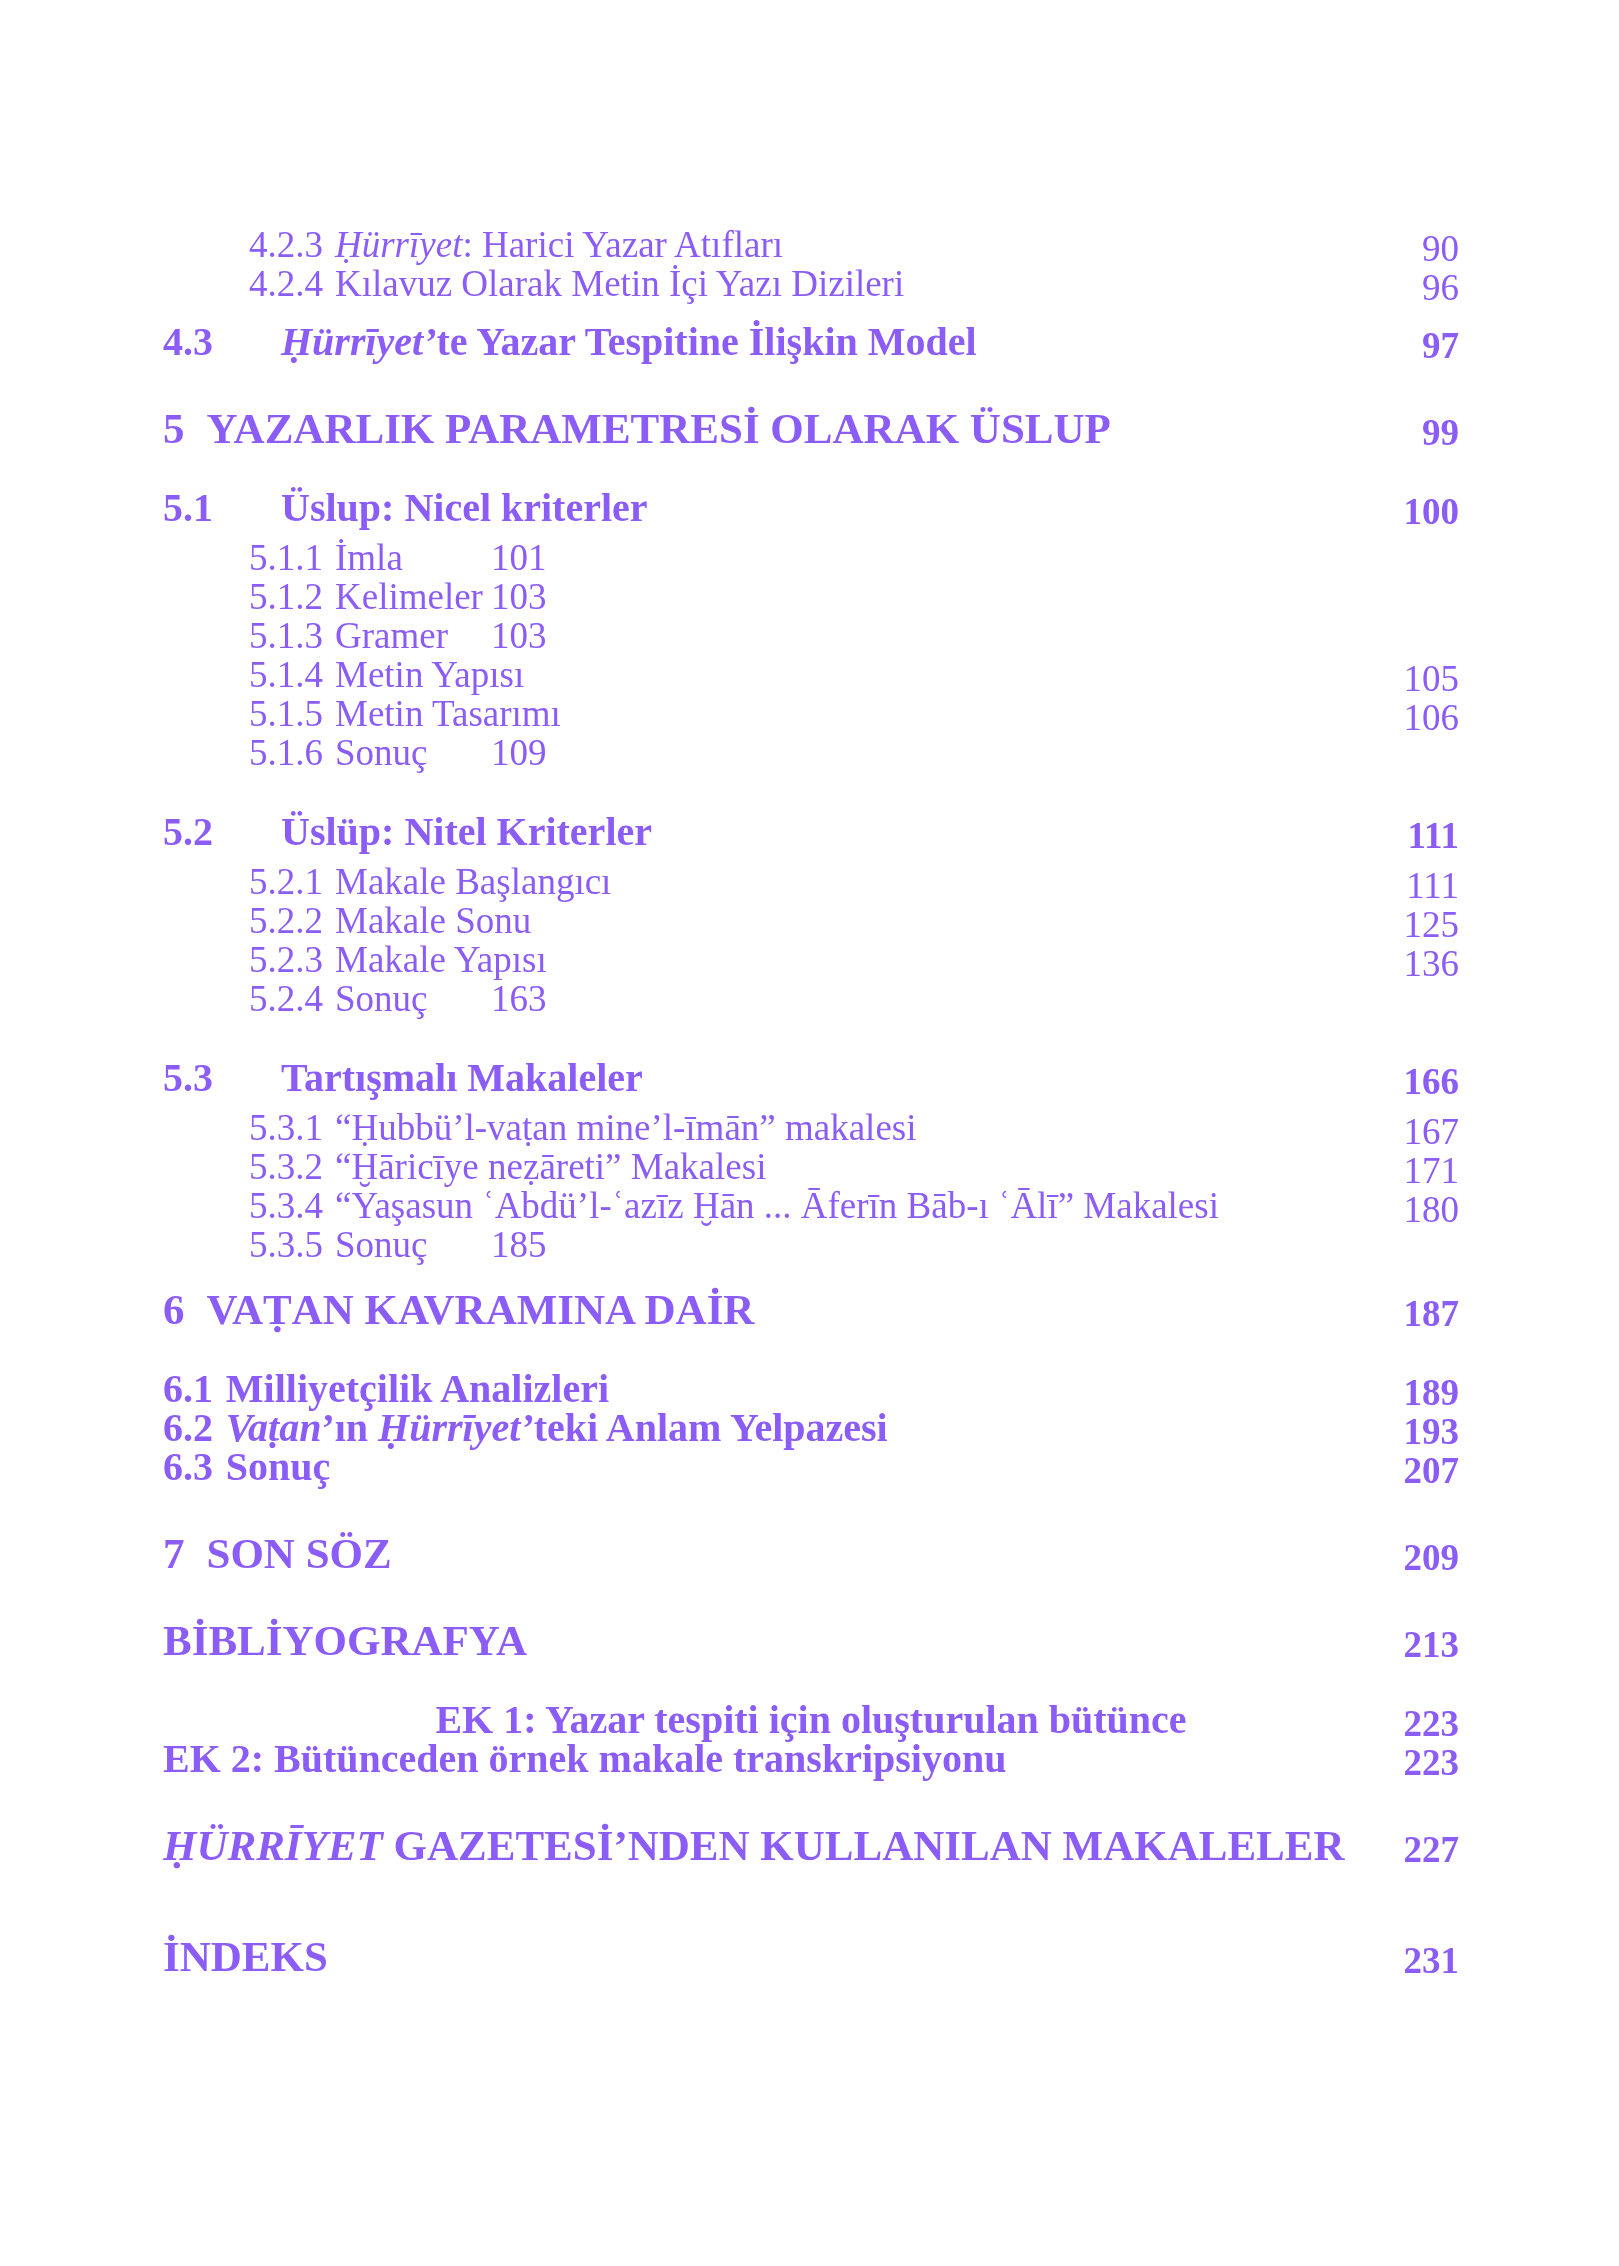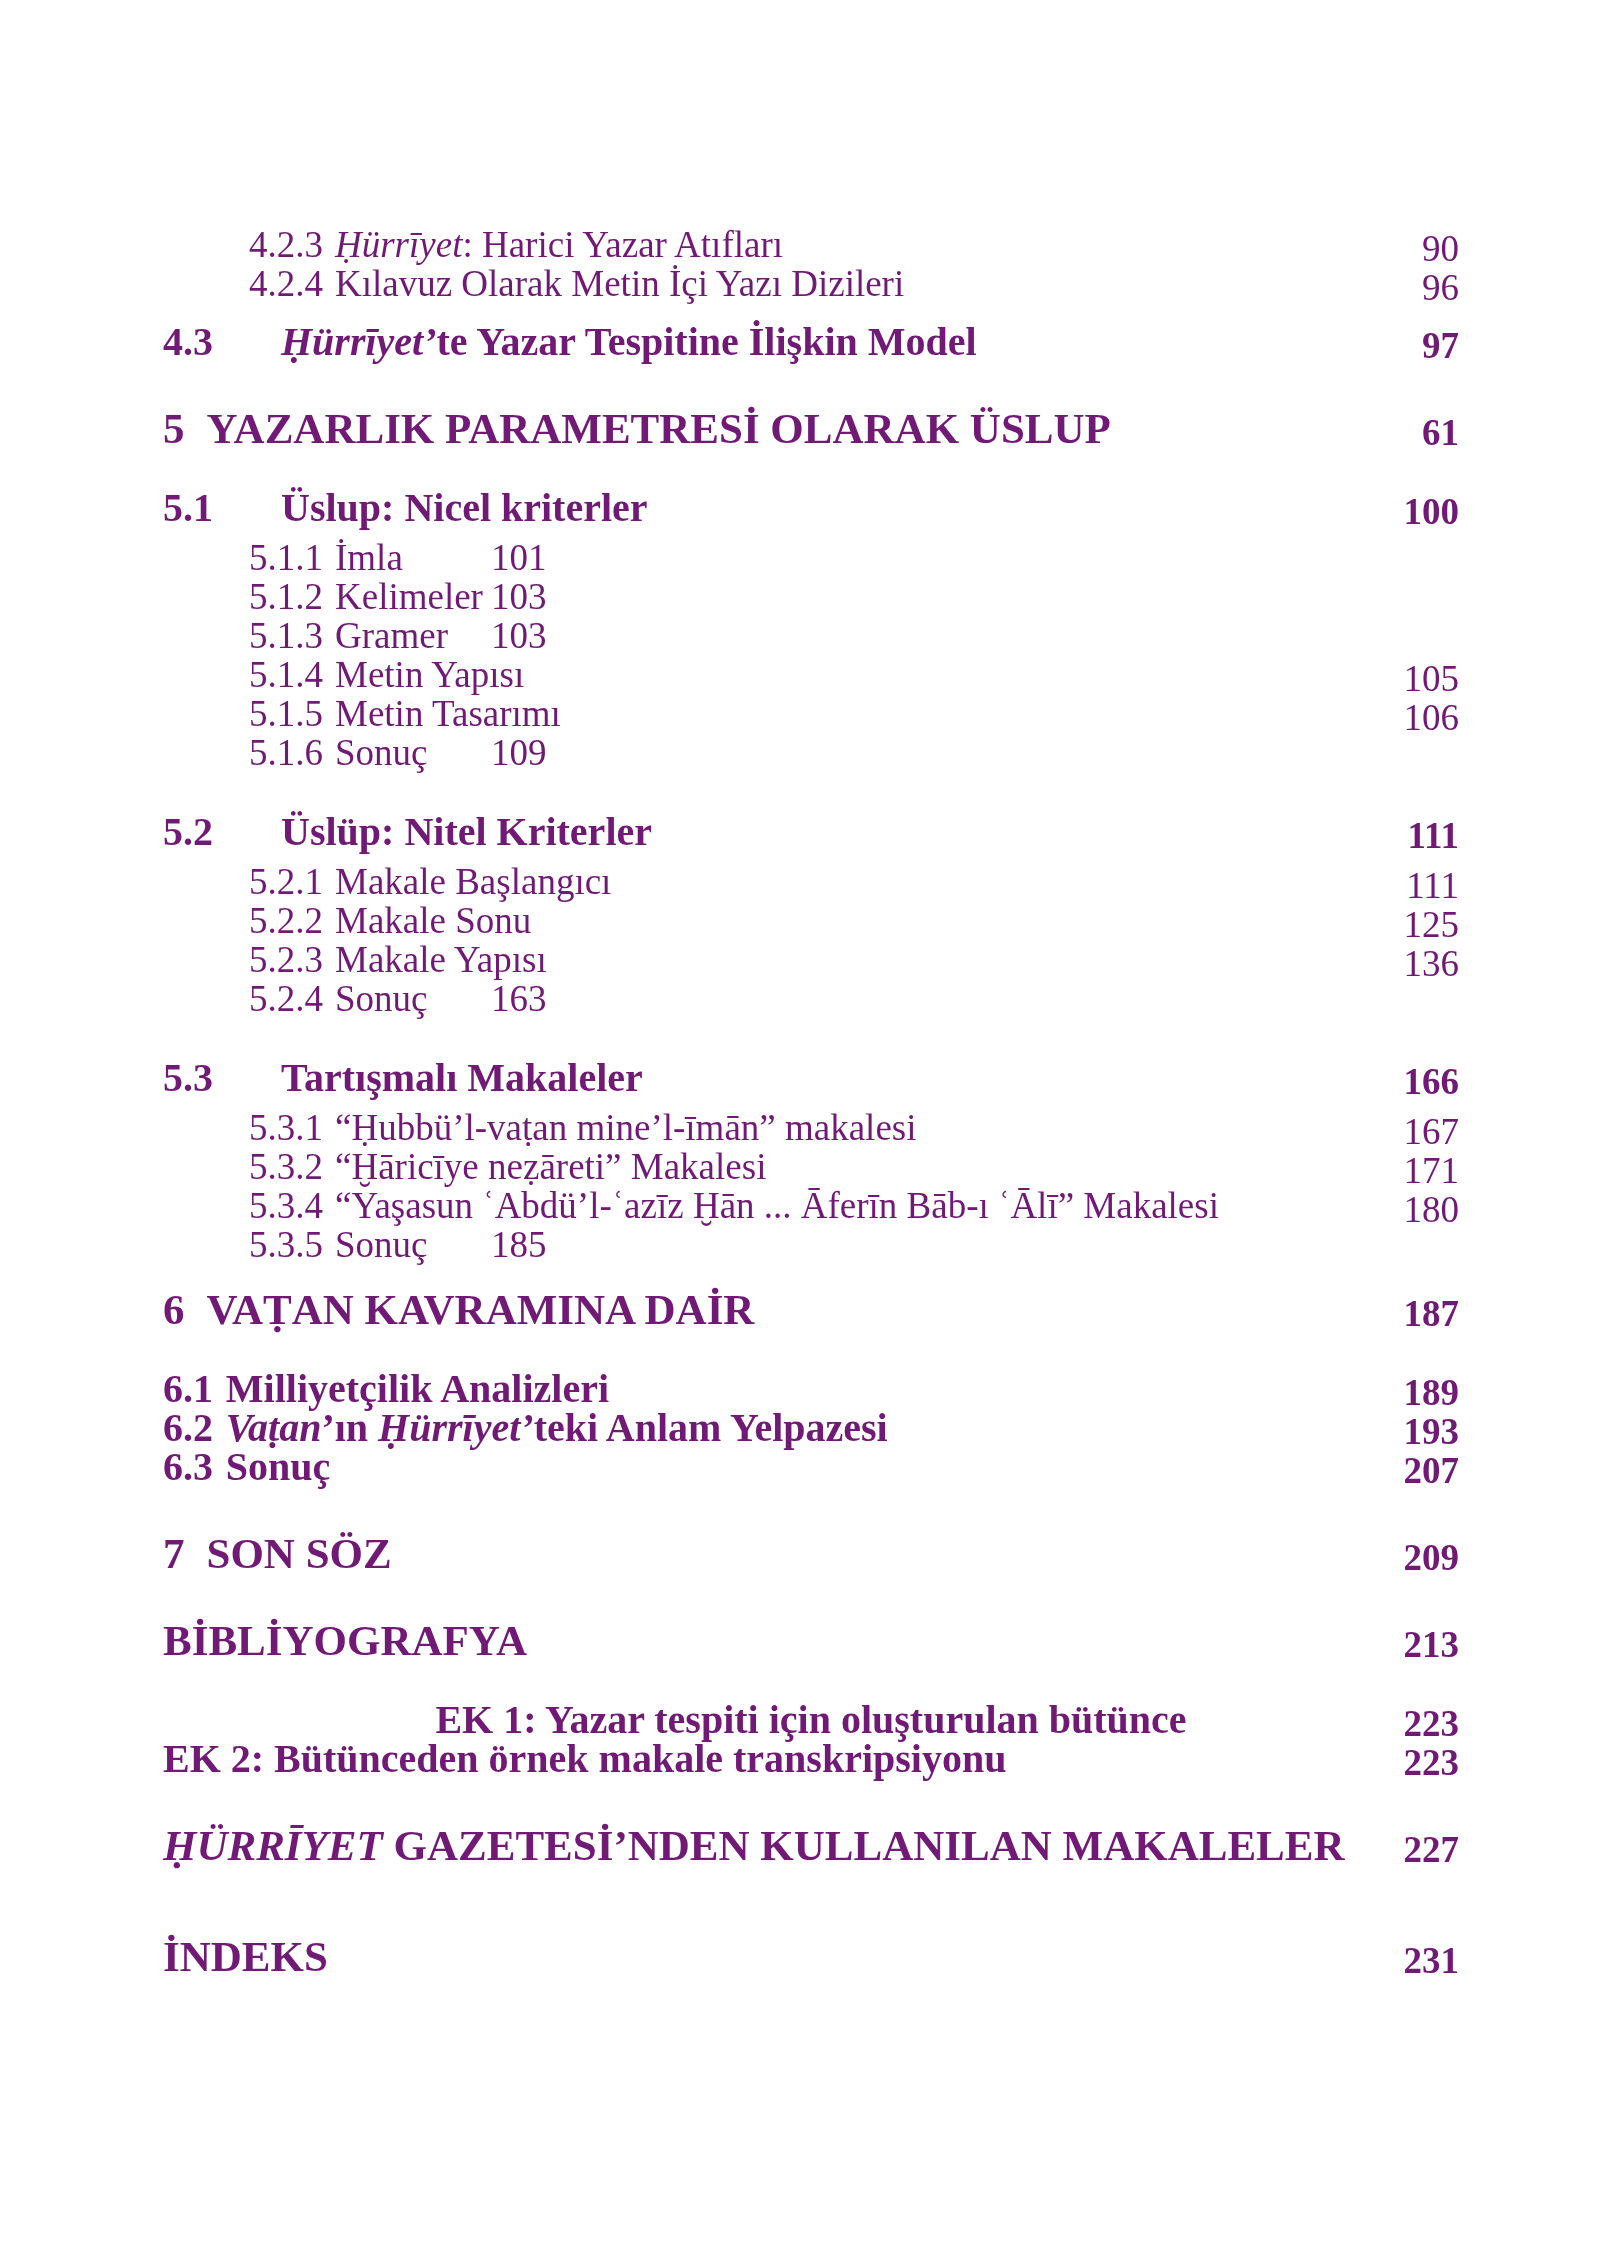--- a/index.html
+++ b/index.html
@@ -2,21 +2,21 @@
 <html style="font-size:14.6px"><head>
 <meta charset="utf-8">
 <style>
   html,body { margin:0; padding:0; background:#e8e8e8; }
   .page {
     position:relative;
     width:1619px;
     height:2267px;
     margin:0 auto;
     background:#ffffff;
-    color:#701a75;
+    color:#8b5cf6;
     font-family:"Liberation Serif","DejaVu Serif",serif;
     overflow:hidden;
   }
   .toc {
     position:absolute;
     left:0; right:0;
     top:225px;
     padding:0 160px 0 163px;
   }
   .row {
@@ -41,21 +41,21 @@
   .page-inline { position:absolute; left:328px; top:0; }
 </style>
 </head>
 <body>
 
 <div class="page">
   <div class="toc">
       <div class="row h3" style="margin-top: 0px;"><span class="num">4.2.3</span><span class="title"><span class="seg it">Ḥürrīyet</span><span class="seg">: Harici Yazar Atıfları</span></span><span class="page-num page-right">90</span></div>
       <div class="row h3" style="margin-top: 0px;"><span class="num">4.2.4</span><span class="title"><span class="seg">Kılavuz Olarak Metin İçi Yazı Dizileri</span></span><span class="page-num page-right">96</span></div>
       <div class="row h2" style="margin-top: 19px;"><span class="num">4.3</span><span class="title"><span class="seg it">Ḥürrīyet’</span><span class="seg">te Yazar Tespitine İlişkin Model</span></span><span class="page-num page-right">97</span></div>
-      <div class="row h1" style="margin-top: 48px;"><span class="num">5</span><span class="title"><span class="seg">YAZARLIK PARAMETRESİ OLARAK ÜSLUP</span></span><span class="page-num page-right">61</span></div>
+      <div class="row h1" style="margin-top: 48px;"><span class="num">5</span><span class="title"><span class="seg">YAZARLIK PARAMETRESİ OLARAK ÜSLUP</span></span><span class="page-num page-right">99</span></div>
       <div class="row h2" style="margin-top: 40px;"><span class="num">5.1</span><span class="title"><span class="seg">Üslup: Nicel kriterler</span></span><span class="page-num page-right">100</span></div>
       <div class="row h3" style="margin-top: 11px;"><span class="num">5.1.1</span><span class="title"><span class="seg">İmla</span></span><span class="page-num page-inline">101</span></div>
       <div class="row h3" style="margin-top: 0px;"><span class="num">5.1.2</span><span class="title"><span class="seg">Kelimeler</span></span><span class="page-num page-inline">103</span></div>
       <div class="row h3" style="margin-top: 0px;"><span class="num">5.1.3</span><span class="title"><span class="seg">Gramer</span></span><span class="page-num page-inline">103</span></div>
       <div class="row h3" style="margin-top: 0px;"><span class="num">5.1.4</span><span class="title"><span class="seg">Metin Yapısı</span></span><span class="page-num page-right">105</span></div>
       <div class="row h3" style="margin-top: 0px;"><span class="num">5.1.5</span><span class="title"><span class="seg">Metin Tasarımı</span></span><span class="page-num page-right">106</span></div>
       <div class="row h3" style="margin-top: 0px;"><span class="num">5.1.6</span><span class="title"><span class="seg">Sonuç</span></span><span class="page-num page-inline">109</span></div>
       <div class="row h2" style="margin-top: 40px;"><span class="num">5.2</span><span class="title"><span class="seg">Üslüp: Nitel Kriterler</span></span><span class="page-num page-right">111</span></div>
       <div class="row h3" style="margin-top: 11px;"><span class="num">5.2.1</span><span class="title"><span class="seg">Makale Başlangıcı</span></span><span class="page-num page-right">111</span></div>
       <div class="row h3" style="margin-top: 0px;"><span class="num">5.2.2</span><span class="title"><span class="seg">Makale Sonu</span></span><span class="page-num page-right">125</span></div>

